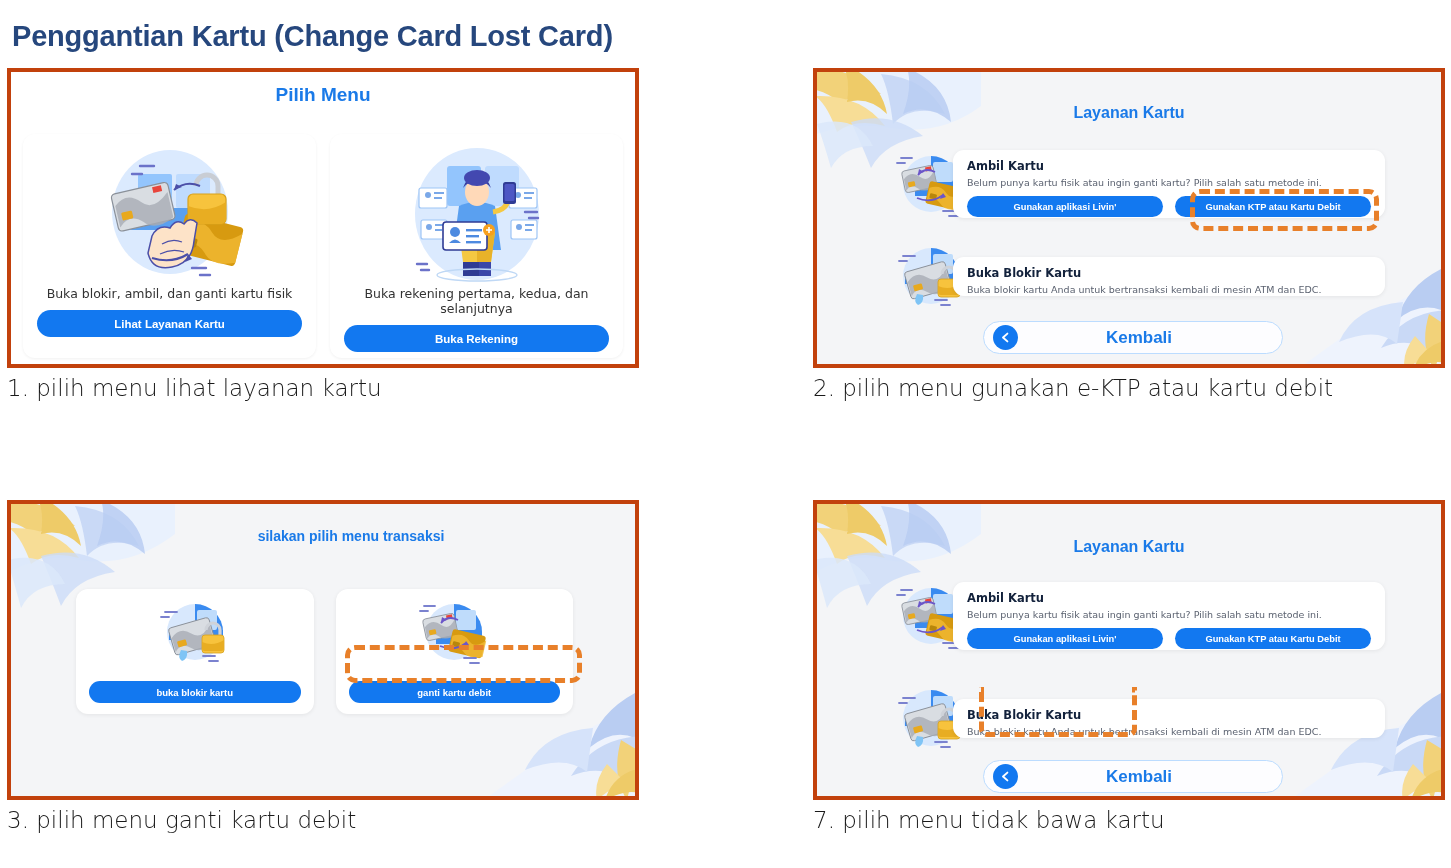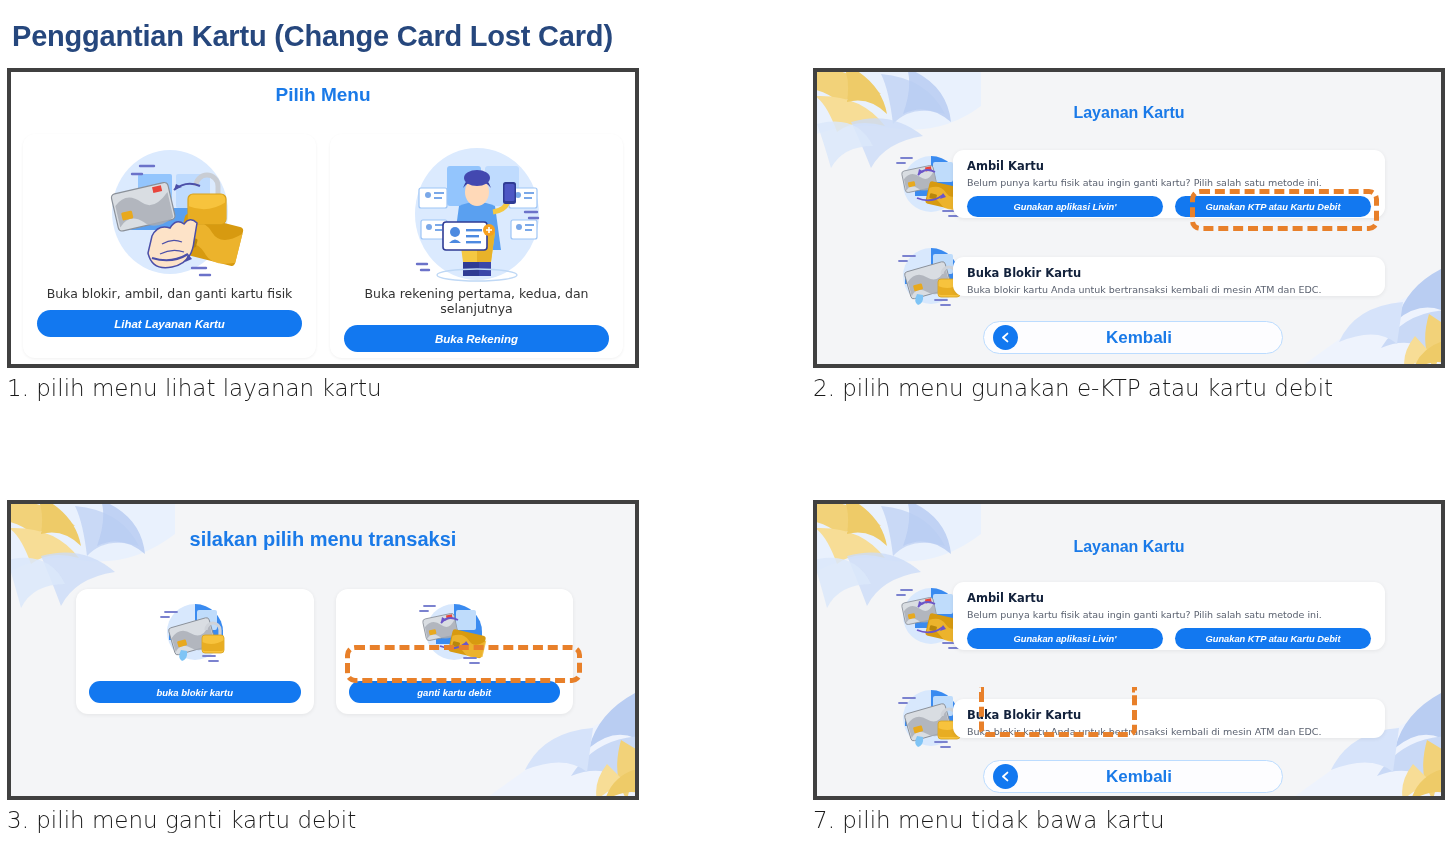--- a/index.html
+++ b/index.html
@@ -17,21 +17,21 @@
     position: absolute; left: 12px; top: 20px;
     font-size: 29px; font-weight: bold;
     color: #26477d; letter-spacing: -0.2px;
     white-space: nowrap;
   }
 
   
   .step { position: absolute; }
   .panel {
     position: relative;
-    border: 4px solid #404040;
+    border: 4px solid #c2410c;
     background: #f5f6f8;
     overflow: hidden;
   }
   .caption {
     margin-top: 7px;
     font-size: 23px;
     color: #1a1a1a;
     white-space: nowrap;
     font-family: "DejaVu Sans", sans-serif;
     font-weight: 300;
@@ -60,21 +60,21 @@
     box-shadow: 0 1px 3px rgba(0,0,0,.06);
   }
   .p1-illus { height: 140px; display: flex; align-items: center; justify-content: center; }
   .p1-desc {
     font-size: 12.5px; color: #333; text-align: center;
     font-family: "DejaVu Sans", sans-serif; margin-top: 2px;
   }
   .btn-blue {
     background: #1278f0; color: #fff; border-radius: 20px;
     font-size: 11.5px; font-weight: bold; 
-    display: flex; align-items: center; justify-content: center; font-style: italic;
+    display: flex; align-items: center; justify-content: center;
   }
   .p1-btn { width: 100%; height: 27px; margin-top: 9px; }
 
   
   .lk .screen-title { font-size: 16px; }
   .lk-row { position: absolute; display: flex; align-items: center; }
   .lk-icon { width: 72px; height: 72px; flex: 0 0 72px; }
   .lk-card {
     background: #ffffff; border-radius: 11px;
     padding: 9px 14px 1px 14px;
@@ -97,21 +97,21 @@
     width: 25px; height: 25px; border-radius: 50%;
     background: #1278f0; margin-left: 9px;
     display: flex; align-items: center; justify-content: center; flex: 0 0 25px;
   }
   .kembali-label {
     flex: 1; text-align: center; color: #1a7ae8;
     font-weight: bold; font-size: 17px; margin-left: -22px;
   }
 
   
-  .p3 .screen-title { top: 24px; font-size: 20px; }
+  .p3 .screen-title { top: 24px; font-size: 14px; margin-left: 28px; }
   .p3-cards {
     position: absolute; top: 85px; left: 65px; right: 62px; height: 125px;
     display: flex; gap: 22px;
   }
   .p3-card {
     flex: 1; background: #fff; border-radius: 12px;
     box-shadow: 0 1px 4px rgba(0,0,0,.07);
     display: flex; flex-direction: column; align-items: center;
     justify-content: space-between; padding: 9px 13px 11px 13px;
     position: relative;

